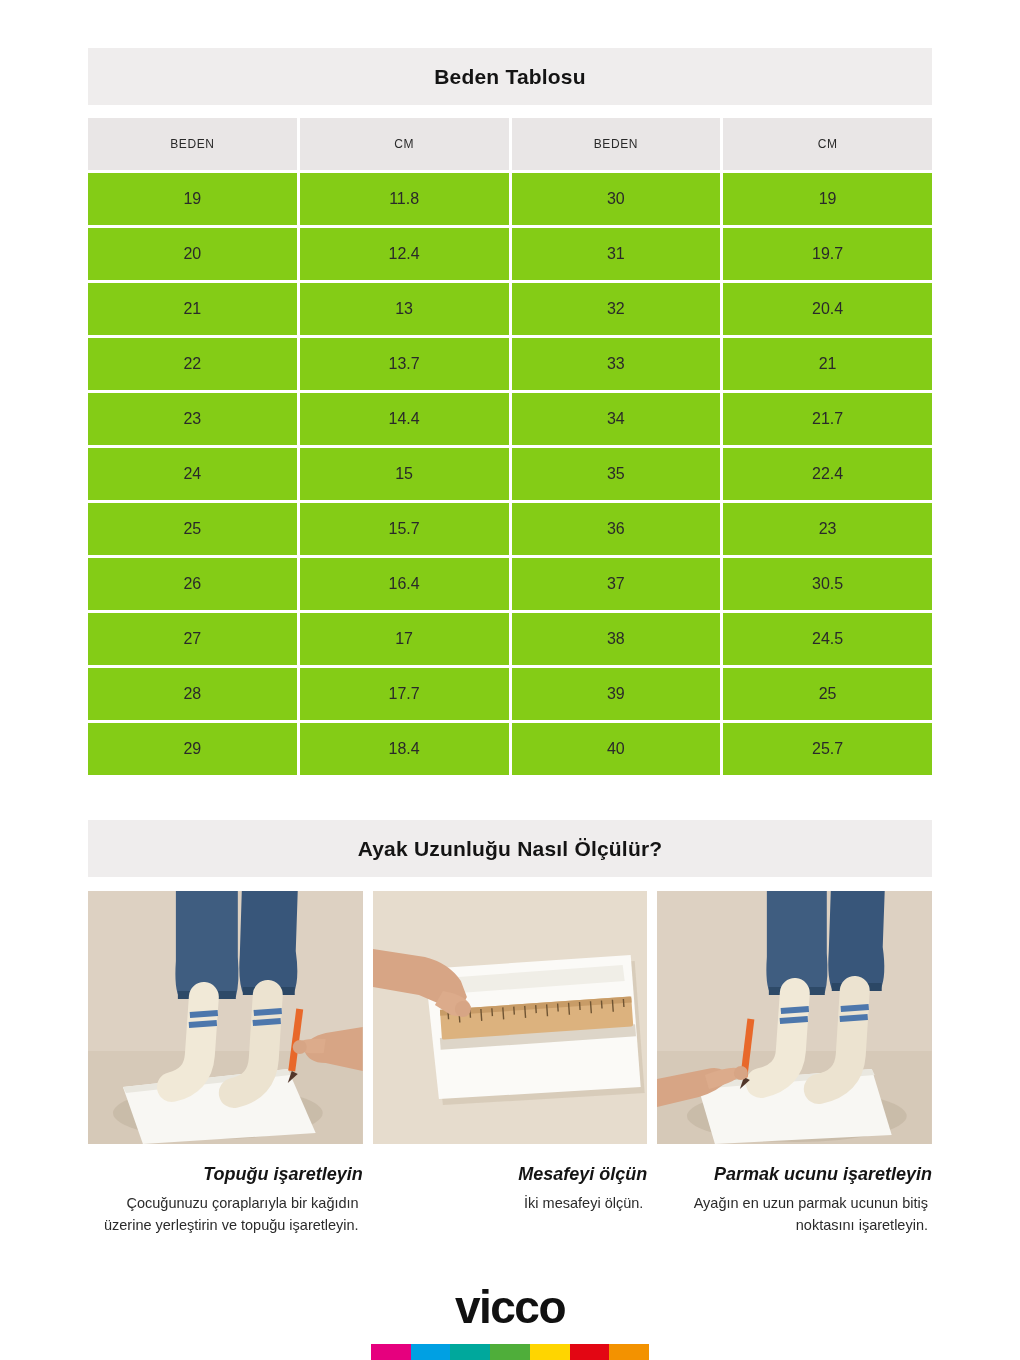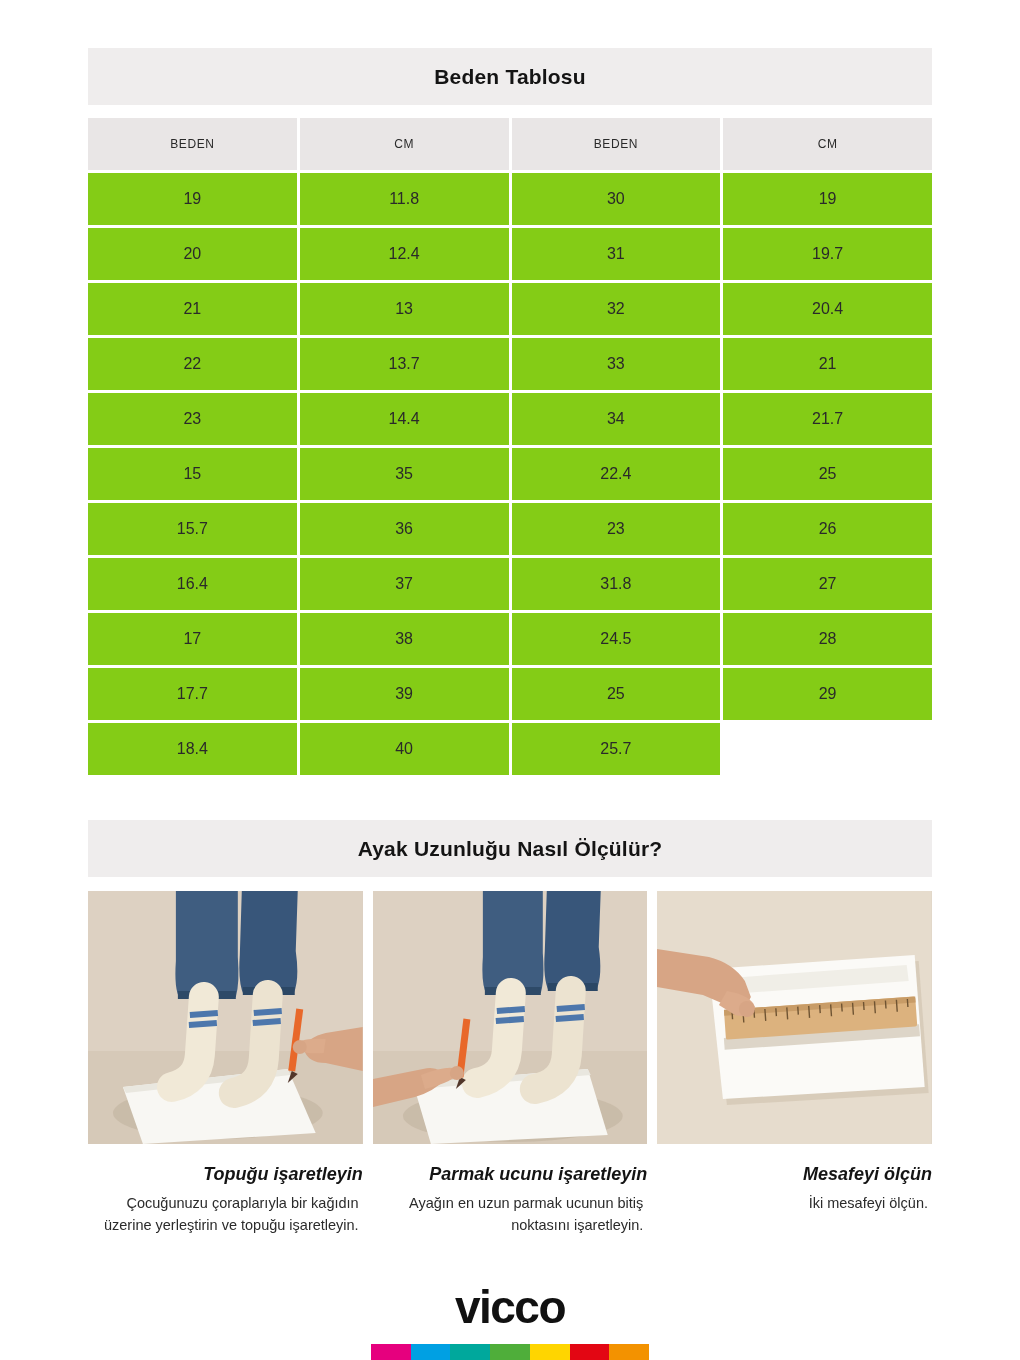--- a/index.html
+++ b/index.html
@@ -68,31 +68,32 @@
       <div class="td">32</div>
       <div class="td">20.4</div>
       <div class="td">22</div>
       <div class="td">13.7</div>
       <div class="td">33</div>
       <div class="td">21</div>
       <div class="td">23</div>
       <div class="td">14.4</div>
       <div class="td">34</div>
       <div class="td">21.7</div>
+      <div class="td">24</div>
       <div class="td">15</div>
       <div class="td">35</div>
       <div class="td">22.4</div>
       <div class="td">25</div>
       <div class="td">15.7</div>
       <div class="td">36</div>
       <div class="td">23</div>
       <div class="td">26</div>
       <div class="td">16.4</div>
       <div class="td">37</div>
-      <div class="td">31.8</div>
+      <div class="td">30.5</div>
       <div class="td">27</div>
       <div class="td">17</div>
       <div class="td">38</div>
       <div class="td">24.5</div>
       <div class="td">28</div>
       <div class="td">17.7</div>
       <div class="td">39</div>
       <div class="td">25</div>
       <div class="td">29</div>
       <div class="td">18.4</div>
@@ -131,20 +132,42 @@
           <circle cx="212" cy="156" r="7" fill="#d7a585"></circle>
         </svg>
       </div>
       <h3>Topuğu işaretleyin</h3>
       <p>Çocuğunuzu çoraplarıyla bir kağıdın üzerine yerleştirin ve topuğu işaretleyin.</p>
     </div>
 
     <div class="step">
       <div class="photo">
         <svg viewBox="0 0 275 253" preserveAspectRatio="none">
+          <rect width="275" height="253" fill="#e6dccd"></rect>
+          <polygon points="56,84 262,70 272,202 70,214" fill="#cfc2ae" opacity="0.6"></polygon>
+          <polygon points="52,78 258,64 268,196 66,208" fill="#fbfaf7"></polygon>
+          <polygon points="58,88 250,74 252,90 60,104" fill="#f0eee7"></polygon>
+          <g transform="rotate(-4 165 130)">
+            <rect x="66" y="140" width="196" height="12" fill="#b9a98f" opacity="0.45"></rect>
+            <rect x="68" y="112" width="192" height="30" rx="2" fill="#dcb27e"></rect>
+            <rect x="68" y="112" width="192" height="6" fill="#c89c67"></rect>
+            <path d="M76 114 v8 M87 114 v12 M98 114 v8 M109 114 v12 M120 114 v8 M131 114 v12 M142 114 v8 M153 114 v12 M164 114 v8 M175 114 v12 M186 114 v8 M197 114 v12 M208 114 v8 M219 114 v12 M230 114 v8 M241 114 v12 M252 114 v8" stroke="#6f5433" stroke-width="1.4" fill="none"></path>
+          </g>
+          <path d="M0 58 L52 66 Q76 72 88 90 L94 106 Q90 118 74 116 L46 104 L0 96 Z" fill="#d7a585"></path>
+          <path d="M70 100 Q94 104 98 116 Q94 128 78 124 L62 114 Z" fill="#dcab8b"></path>
+          <circle cx="90" cy="118" r="8" fill="#d7a585"></circle>
+        </svg>
+      </div>
+      <h3>Mesafeyi ölçün</h3>
+      <p>İki mesafeyi ölçün.</p>
+    </div>
+
+    <div class="step">
+      <div class="photo">
+        <svg viewBox="0 0 275 253" preserveAspectRatio="none">
           <rect width="275" height="253" fill="#ddd1c2"></rect>
           <rect y="160" width="275" height="93" fill="#d6c9b8"></rect>
           <ellipse cx="140" cy="225" rx="110" ry="26" fill="#bfb09c" opacity="0.55"></ellipse>
           <polygon points="40,192 215,178 235,244 58,253" fill="#f8f7f3"></polygon>
           <polygon points="40,192 215,178 218,184 43,198" fill="#e9e7df"></polygon>
           <path d="M110 0 L110 66 Q108 94 114 104 L168 102 Q172 88 170 62 L170 0 Z" fill="#3f5d80"></path>
           <path d="M174 0 L172 60 Q170 88 176 100 L224 98 Q230 84 226 56 L228 0 Z" fill="#38567a"></path>
           <rect x="112" y="96" width="56" height="8" fill="#2e4a68"></rect>
           <rect x="175" y="92" width="50" height="8" fill="#2b4765"></rect>
           <path d="M138 102 L134 160 Q132 186 104 192" stroke="#f1e9d7" stroke-width="30" fill="none" stroke-linecap="round"></path>
@@ -157,42 +180,20 @@
           <polygon points="87,186 83,198 93,189" fill="#51362a"></polygon>
           <path d="M0 216 L42 206 Q62 200 72 188 Q68 174 50 178 L0 188 Z" fill="#d7a585"></path>
           <path d="M48 184 Q80 172 86 180 Q84 190 52 198 Z" fill="#dcab8b"></path>
           <circle cx="84" cy="182" r="7" fill="#d7a585"></circle>
         </svg>
       </div>
       <h3>Parmak ucunu işaretleyin</h3>
       <p>Ayağın en uzun parmak ucunun bitiş noktasını işaretleyin.</p>
     </div>
 
-    <div class="step">
-      <div class="photo">
-        <svg viewBox="0 0 275 253" preserveAspectRatio="none">
-          <rect width="275" height="253" fill="#e6dccd"></rect>
-          <polygon points="56,84 262,70 272,202 70,214" fill="#cfc2ae" opacity="0.6"></polygon>
-          <polygon points="52,78 258,64 268,196 66,208" fill="#fbfaf7"></polygon>
-          <polygon points="58,88 250,74 252,90 60,104" fill="#f0eee7"></polygon>
-          <g transform="rotate(-4 165 130)">
-            <rect x="66" y="140" width="196" height="12" fill="#b9a98f" opacity="0.45"></rect>
-            <rect x="68" y="112" width="192" height="30" rx="2" fill="#dcb27e"></rect>
-            <rect x="68" y="112" width="192" height="6" fill="#c89c67"></rect>
-            <path d="M76 114 v8 M87 114 v12 M98 114 v8 M109 114 v12 M120 114 v8 M131 114 v12 M142 114 v8 M153 114 v12 M164 114 v8 M175 114 v12 M186 114 v8 M197 114 v12 M208 114 v8 M219 114 v12 M230 114 v8 M241 114 v12 M252 114 v8" stroke="#6f5433" stroke-width="1.4" fill="none"></path>
-          </g>
-          <path d="M0 58 L52 66 Q76 72 88 90 L94 106 Q90 118 74 116 L46 104 L0 96 Z" fill="#d7a585"></path>
-          <path d="M70 100 Q94 104 98 116 Q94 128 78 124 L62 114 Z" fill="#dcab8b"></path>
-          <circle cx="90" cy="118" r="8" fill="#d7a585"></circle>
-        </svg>
-      </div>
-      <h3>Mesafeyi ölçün</h3>
-      <p>İki mesafeyi ölçün.</p>
-    </div>
-
   </div>
 
   <div class="brand">vicco</div>
   <div class="rainbow" id="rainbow">
       <div class="seg" style="background: rgb(230, 0, 126);"></div>
       <div class="seg" style="background: rgb(0, 160, 227);"></div>
       <div class="seg" style="background: rgb(0, 168, 156);"></div>
       <div class="seg" style="background: rgb(79, 174, 58);"></div>
       <div class="seg" style="background: rgb(255, 213, 0);"></div>
       <div class="seg" style="background: rgb(227, 6, 19);"></div>

